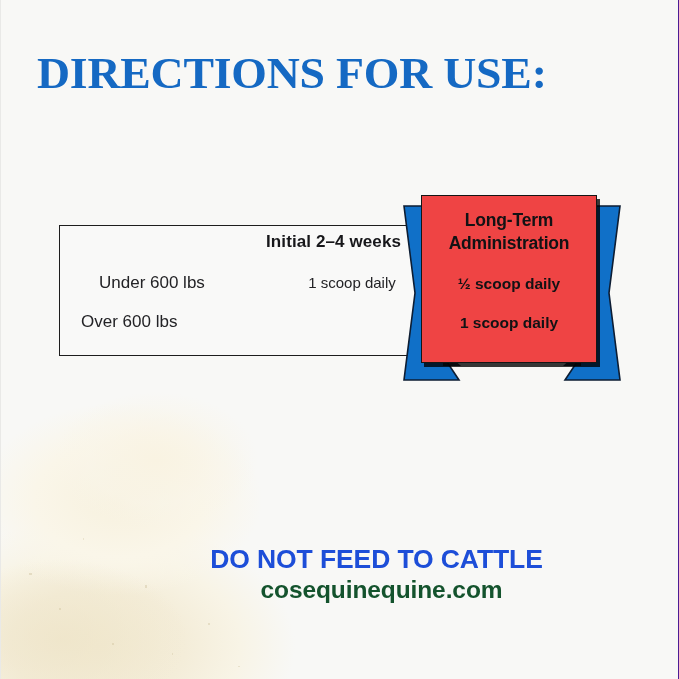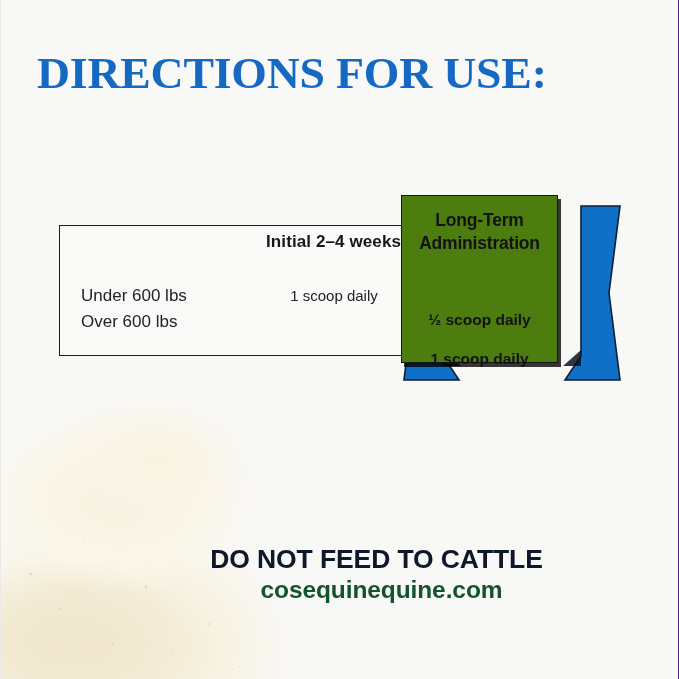--- a/index.html
+++ b/index.html
@@ -107,21 +107,21 @@
     font-weight: bold;
     color: #17171a;
     letter-spacing: .1px;
   }
   .table-row {
     position: absolute;
     left: 58px;
     width: 400px;
     height: 26px;
   }
-  .table-row.r0 { top: 286px; }
+  .table-row.r0 { top: 273px; margin-left: 18px; }
   .table-row.r1 { top: 312px; }
   .cell-label {
     position: absolute;
     left: 22px;
     top: 0;
     font-size: 17px;
     color: #232326;
     white-space: nowrap;
   }
   .cell-value {
@@ -141,25 +141,25 @@
     left: 398px;
     top: 198px;
     width: 226px;
     height: 186px;
   }
   .ribbon svg { display: block; }
 
   
   .lt-card {
     position: absolute;
-    left: 400px;
+    left: 420px;
     top: 195px;
-    width: 157px;
+    width: 176px;
     height: 168px;
-    background: #4d7c0f;
+    background: #ef4444;
     border: 1.6px solid #151515;
     box-sizing: border-box;
     box-shadow: 3px 4px 0 rgba(0,0,0,0.78);
   }
   .lt-title {
     position: absolute;
     left: 0; right: 0;
     top: 13px;
     text-align: center;
     font-size: 17.5px;
@@ -169,36 +169,35 @@
     letter-spacing: -0.2px;
   }
   .lt-line {
     position: absolute;
     left: 0; right: 0;
     text-align: center;
     font-size: 15.5px;
     font-weight: bold;
     color: #121214;
     white-space: nowrap;
-    margin-top: 36px;
   }
   .lt-line.l0 { top: 79px; }
   .lt-line.l1 { top: 118px; }
 
   
   .footer {
     position: absolute;
     left: 0; right: 0;
     top: 543px;
     text-align: center;
   }
   .warn {
     font-size: 26.5px;
     font-weight: bold;
-    color: #0f172a;
+    color: #1d4ed8;
     line-height: 1.26;
     letter-spacing: -0.1px;
     padding-left: 74px;
     white-space: nowrap;
   }
   .site {
     font-size: 24.5px;
     font-weight: bold;
     color: #14532d;
     letter-spacing: -0.1px;

